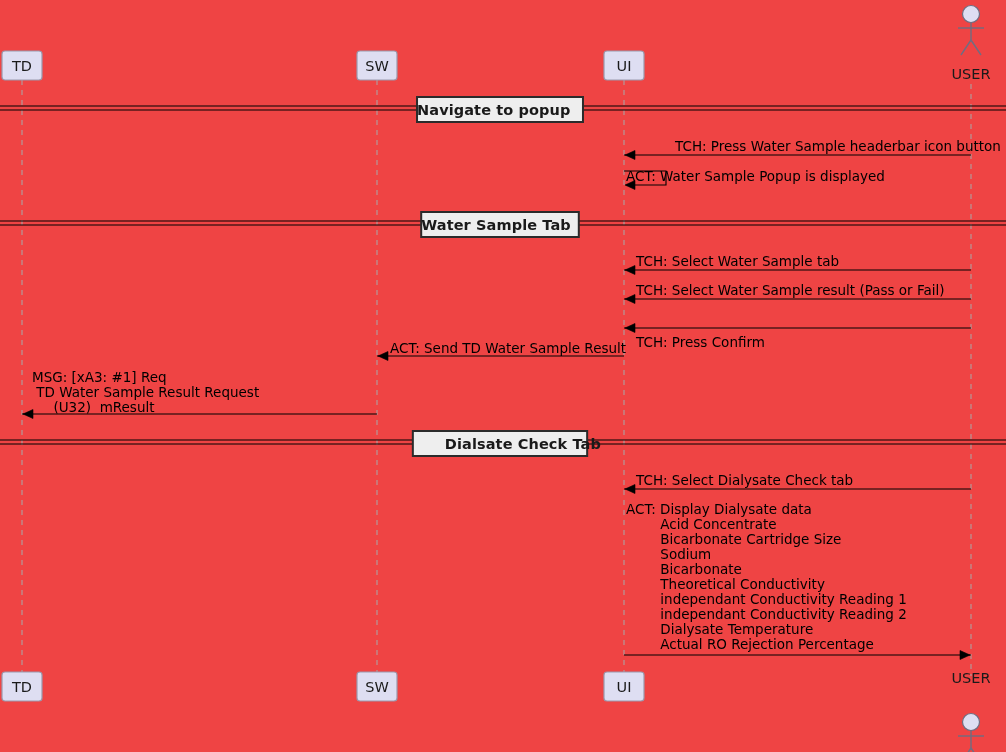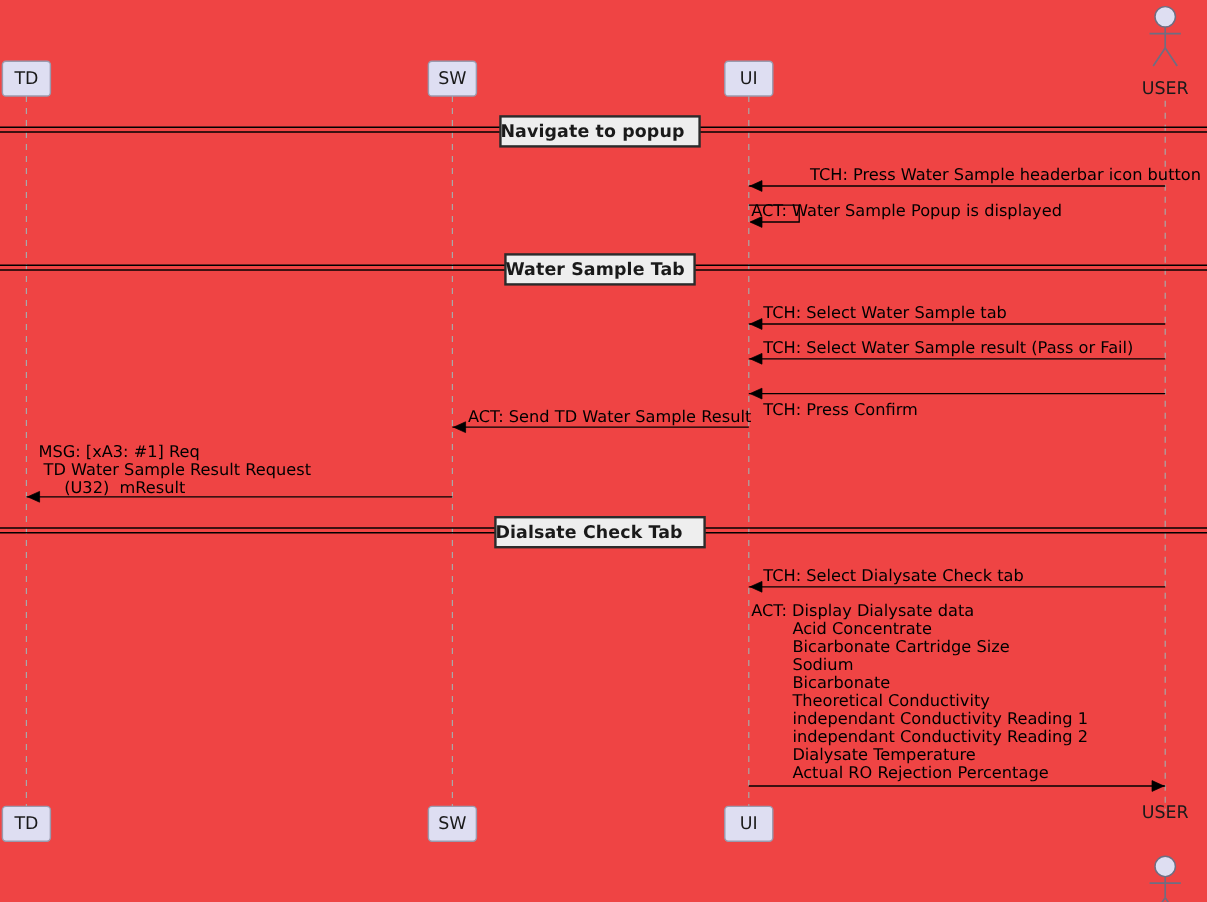--- a/index.html
+++ b/index.html
@@ -191,21 +191,21 @@
       <div class="txt participant-label" style="left: 2px; top: 59px; width: 40px;">TD</div>
       <div class="txt participant-label" style="left: 2px; top: 680px; width: 40px;">TD</div>
       <div class="txt participant-label" style="left: 357px; top: 59px; width: 40px;">SW</div>
       <div class="txt participant-label" style="left: 357px; top: 680px; width: 40px;">SW</div>
       <div class="txt participant-label" style="left: 604px; top: 59px; width: 40px;">UI</div>
       <div class="txt participant-label" style="left: 604px; top: 680px; width: 40px;">UI</div>
       <div class="txt actor-label" style="left: 931px; top: 67px; width: 80px;">USER</div>
       <div class="txt actor-label" style="left: 931px; top: 671px; width: 80px;">USER</div>
       <div class="txt sep-label" style="left: 417.025px; top: 103px; width: 165.95px;">Navigate to popup</div>
       <div class="txt sep-label" style="left: 421.2px; top: 218px; width: 157.6px;">Water Sample Tab</div>
-      <div class="txt sep-label" style="left: 412.85px; top: 437px; width: 174.3px;">Dialsate Check Tab</div>
+      <div class="txt sep-label" style="left: 412.85px; top: 437px; width: 174.3px; padding-left: 32px;">Dialsate Check Tab</div>
       <div class="txt msg-label" style="left: 636px; top: 139px; margin-left: 39px;">TCH: Press Water Sample headerbar icon button</div>
       <div class="txt msg-label" style="left: 626px; top: 169px;">ACT: Water Sample Popup is displayed</div>
       <div class="txt msg-label" style="left: 636px; top: 254px;">TCH: Select Water Sample tab</div>
       <div class="txt msg-label" style="left: 636px; top: 283px;">TCH: Select Water Sample result (Pass or Fail)</div>
       <div class="txt msg-label" style="left: 636px; top: 312px; margin-top: 23px;">TCH: Press Confirm</div>
       <div class="txt msg-label" style="left: 390px; top: 341px;">ACT: Send TD Water Sample Result</div>
       <div class="txt msg-label multiline" style="left: 32px; top: 370px;">MSG: [xA3: #1] Req
  TD Water Sample Result Request
      (U32)  mResult</div>
       <div class="txt msg-label" style="left: 636px; top: 473px;">TCH: Select Dialysate Check tab</div>

